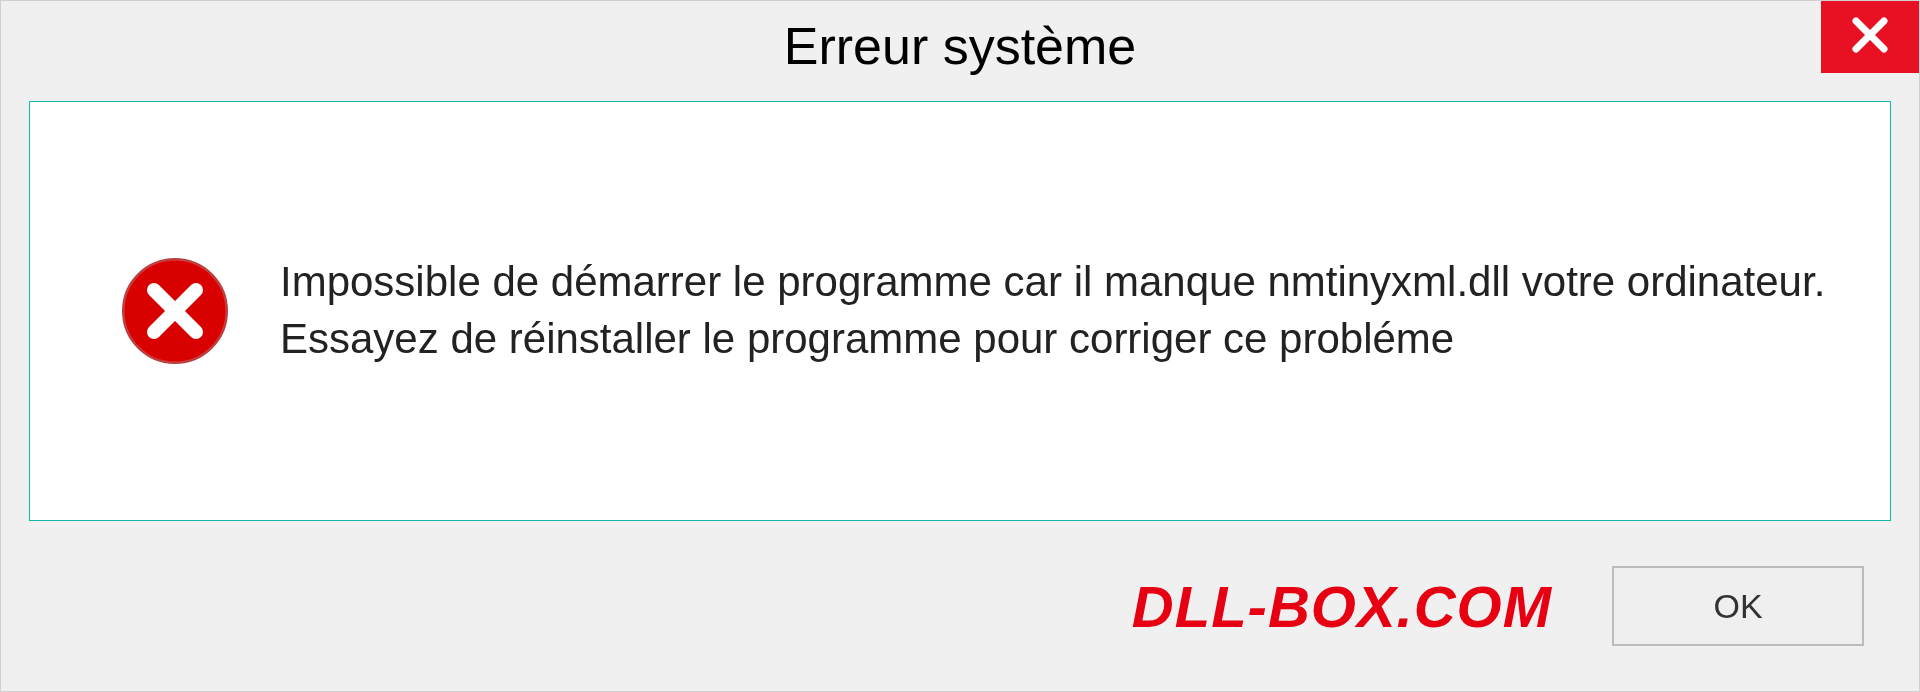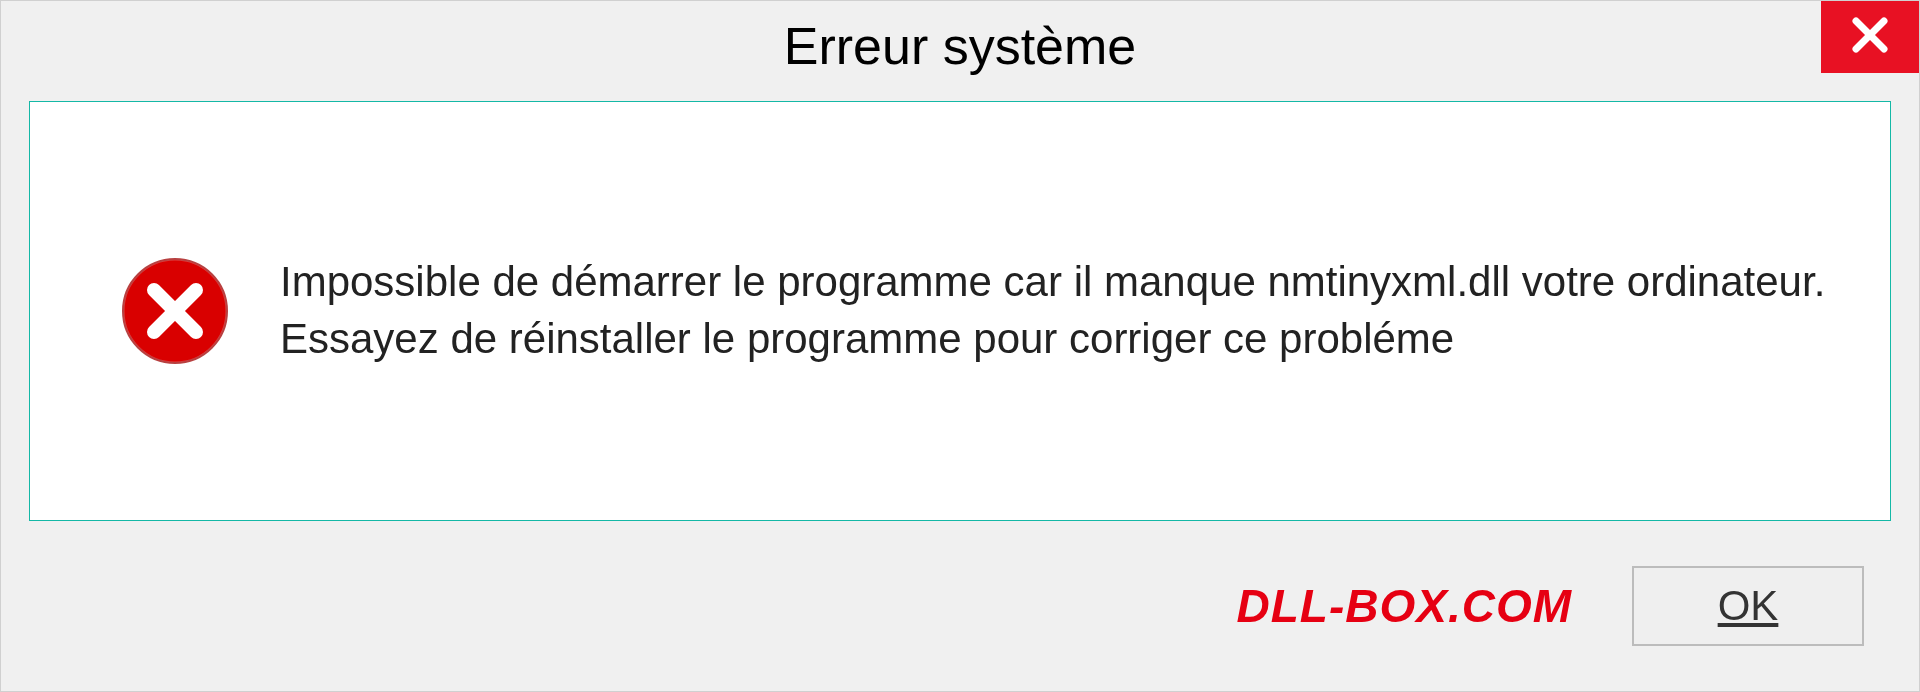--- a/index.html
+++ b/index.html
@@ -75,41 +75,40 @@
     }
     .footer {
       height: 170px;
       display: flex;
       align-items: center;
       justify-content: flex-end;
       padding: 0 55px 0 28px;
       gap: 60px;
     }
     .brand {
-      font-size: 46px;
+      font-size: 58px;
       font-weight: 800;
       font-style: italic;
       color: #e60012;
       letter-spacing: 1px;
       flex: 1;
       text-align: right;
     }
     .ok-btn {
-      width: 232px;
+      width: 252px;
       height: 80px;
       background: #efefef;
       border: 2px solid #bcbcbc;
-      font-size: 42px;
+      font-size: 34px;
       color: #333;
       display: flex;
       align-items: center;
       justify-content: center;
       cursor: pointer;
       font-family: inherit;
-      text-decoration: underline;
     }
   </style>
 </head>
 <body>
 
 <div class="dialog">
 
   <div class="titlebar">
     <span class="title-text">Erreur système</span>
     <div class="close-btn">

